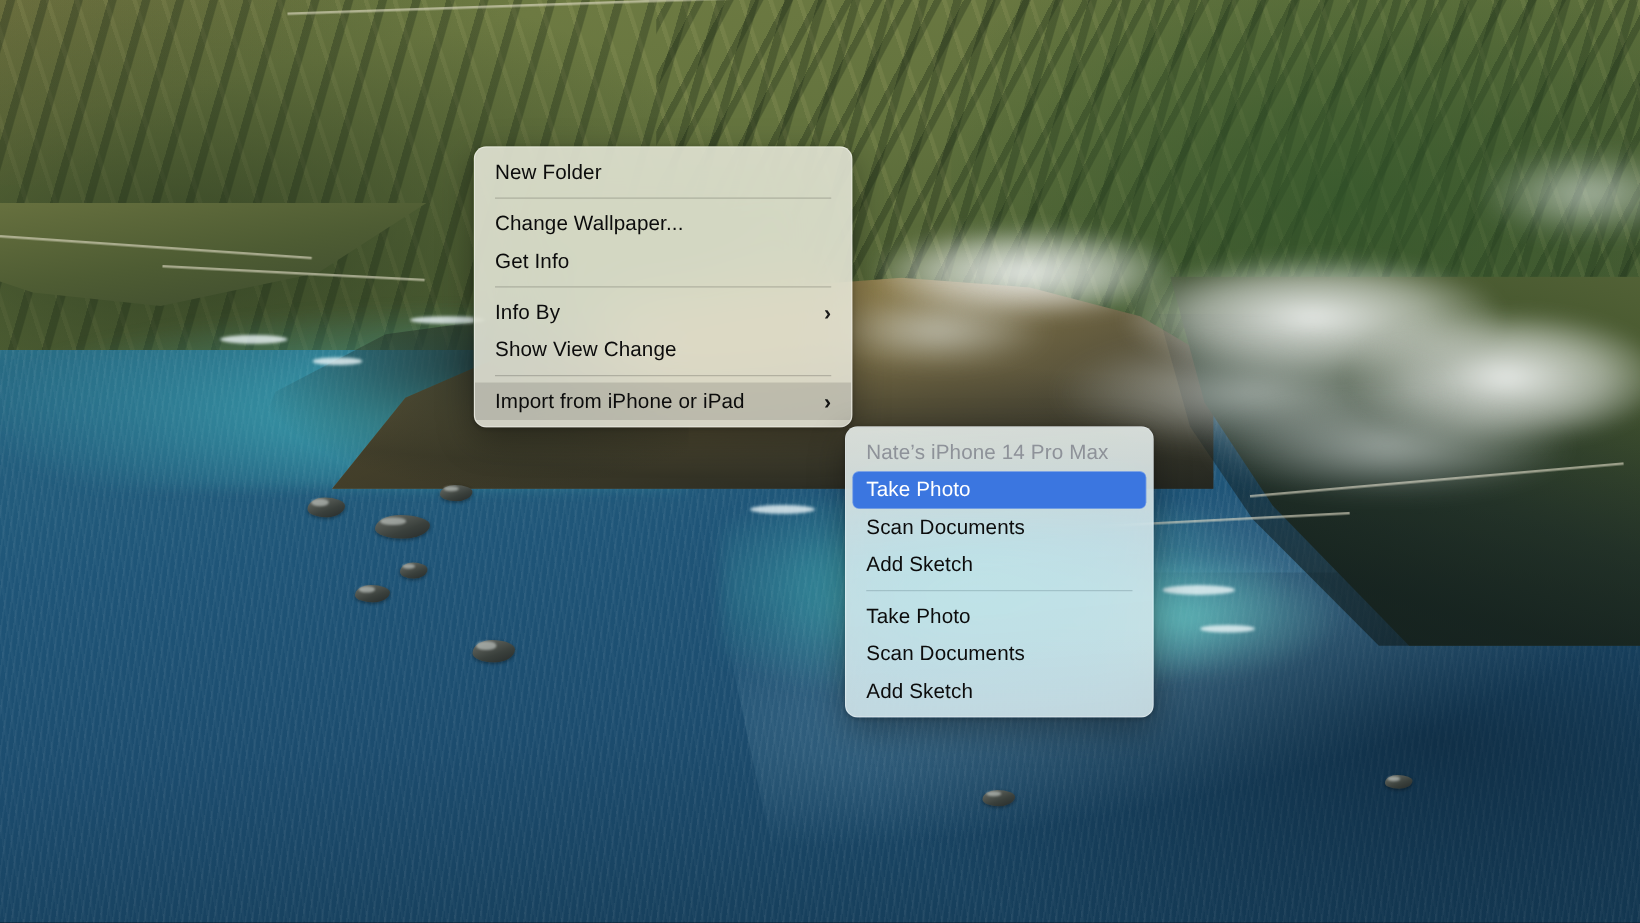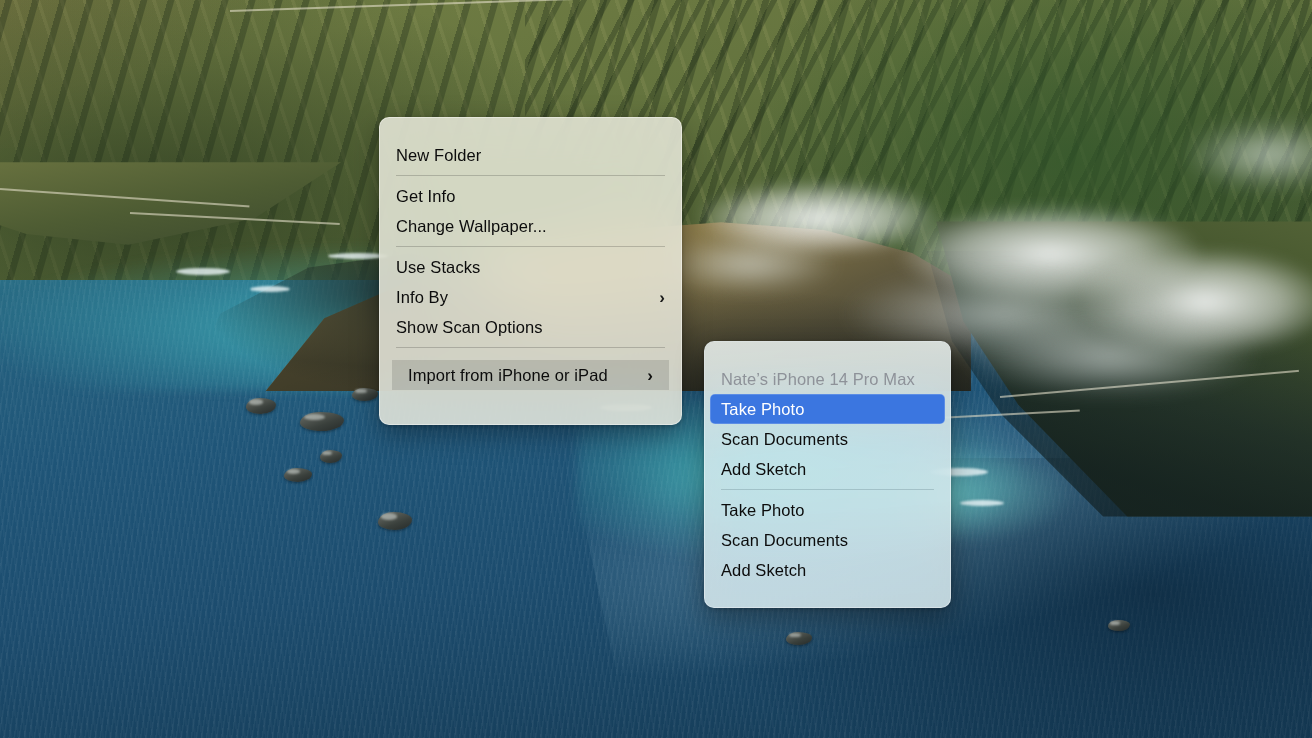--- a/index.html
+++ b/index.html
@@ -138,50 +138,50 @@
     background:radial-gradient(ellipse at 50% 50%, rgba(240,246,246,.62), rgba(240,246,246,0) 70%);
     border-radius:50%; filter:blur(10px);
   }
 
   
   .menu {
     position:absolute;
     border-radius:10px;
     border:.5px solid rgba(255,255,255,.4);
     box-shadow:0 9px 28px rgba(0,0,0,.34), 0 1px 4px rgba(0,0,0,.22);
-    padding:22px 0;
+    padding:5px 0;
     backdrop-filter:blur(26px) saturate(170%);
     -webkit-backdrop-filter:blur(26px) saturate(170%);
     overflow:hidden;
   }
   #main-menu {
     left:379px; top:117px; width:303px;
     background:rgba(234,234,222,.86);
   }
   #sub-menu {
-    left:704px; top:341px; width:247px;
+    left:676px; top:341px; width:247px;
     background:rgba(225,236,238,.82);
   }
   #sub-menu::before {
     content:""; position:absolute; inset:0;
     background:linear-gradient(175deg, rgba(236,238,228,.5) 0%, rgba(210,232,236,.22) 42%, rgba(196,226,232,.30) 100%);
     pointer-events:none;
   }
   .menu-inner { position:relative; z-index:2; }
 
   .mi {
     position:relative;
     display:flex; align-items:center; justify-content:space-between;
     height:30px; margin:0 5px; padding:0 11px;
     font-size:16.5px; color:#0c0c0c; letter-spacing:.1px;
     border-radius:5px; white-space:nowrap;
   }
   .mi.header { color:#8e9299; }
   .mi.sel-blue { background:#3b76e0; color:#fff; box-shadow:inset 0 0 0 .5px rgba(255,255,255,.35); }
-  .mi.sel-grey { background:rgba(0,0,0,.12); border-radius:0; margin:12px; padding:0 16px; }
+  .mi.sel-grey { background:rgba(0,0,0,.12); border-radius:0; margin:0; padding:0 16px; }
   .sep { height:1px; margin:5px 16px; background:rgba(0,0,0,.18); }
   #sub-menu .sep { background:rgba(40,70,80,.2); }
 
   .chev { font-size:17px; line-height:1; font-weight:700; color:#1a1a1a; margin-left:12px; }
   .mi.sel-grey .chev { color:#111; }
 </style>
 </head>
 <body>
 
 <div id="screen">
@@ -241,35 +241,32 @@
     <span class="cloud-thin" style="left:660px; top:236px; width:180px; height:56px;"></span>
   </div>
 
   <div class="menu" id="main-menu">
     <div class="menu-inner">
       <div class="mi">
         <span>New Folder</span>
       </div>
       <div class="sep"></div>
       <div class="mi">
+        <span>Change Wallpaper...</span>
+      </div>
+      <div class="mi">
         <span>Get Info</span>
       </div>
-      <div class="mi">
-        <span>Change Wallpaper...</span>
-      </div>
       <div class="sep"></div>
-      <div class="mi">
-        <span>Use Stacks</span>
-      </div>
       <div class="mi">
         <span>Info By</span>
         <span class="chev">›</span>
       </div>
       <div class="mi">
-        <span>Show Scan Options</span>
+        <span>Show View Change</span>
       </div>
       <div class="sep"></div>
       <div class="mi sel-grey">
         <span>Import from iPhone or iPad</span>
         <span class="chev">›</span>
       </div>
     </div>
   </div>
 
   <div class="menu" id="sub-menu">

